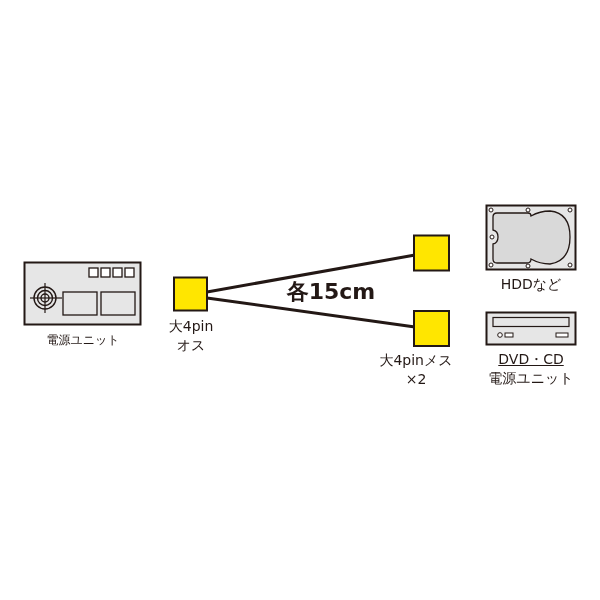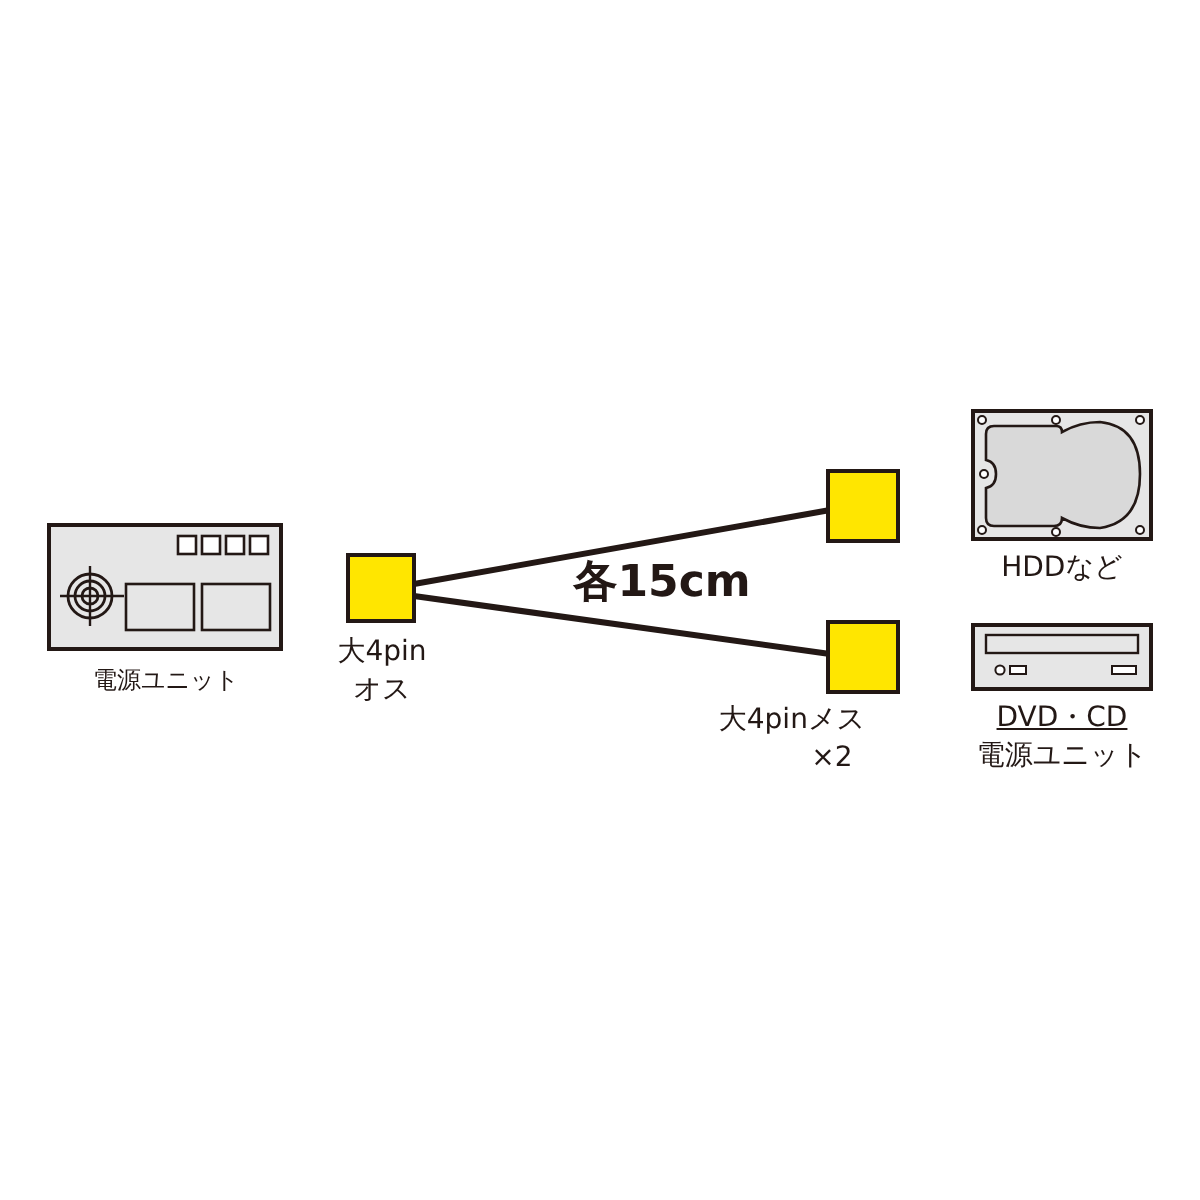--- a/index.html
+++ b/index.html
@@ -63,19 +63,19 @@
   </g>
 </svg>
 
 <div class="label" style="left:24px; top:332px; width:118px; font-size:12px;">電源ユニット</div>
 
 <div class="label" style="left:160px; top:318px; width:62px;">大4pin</div>
 <div class="label" style="left:160px; top:337px; width:62px;">オス</div>
 
 <div class="label bold-label" style="left:283px; top:283px; width:96px;">各15cm</div>
 
-<div class="label" style="left:348px; top:352px; width:96px;">大4pinメス</div>
+<div class="label" style="left:368px; top:352px; width:96px;">大4pinメス</div>
 <div class="label" style="left:368px; top:371px; width:96px;">×2</div>
 
 <div class="label" style="left:476px; top:276px; width:110px;">HDDなど</div>
 
 <div class="label" style="left:476px; top:351px; width:110px;text-decoration:underline;">DVD・CD</div>
 <div class="label" style="left:476px; top:370px; width:110px;">電源ユニット</div>
 
 </body></html>

